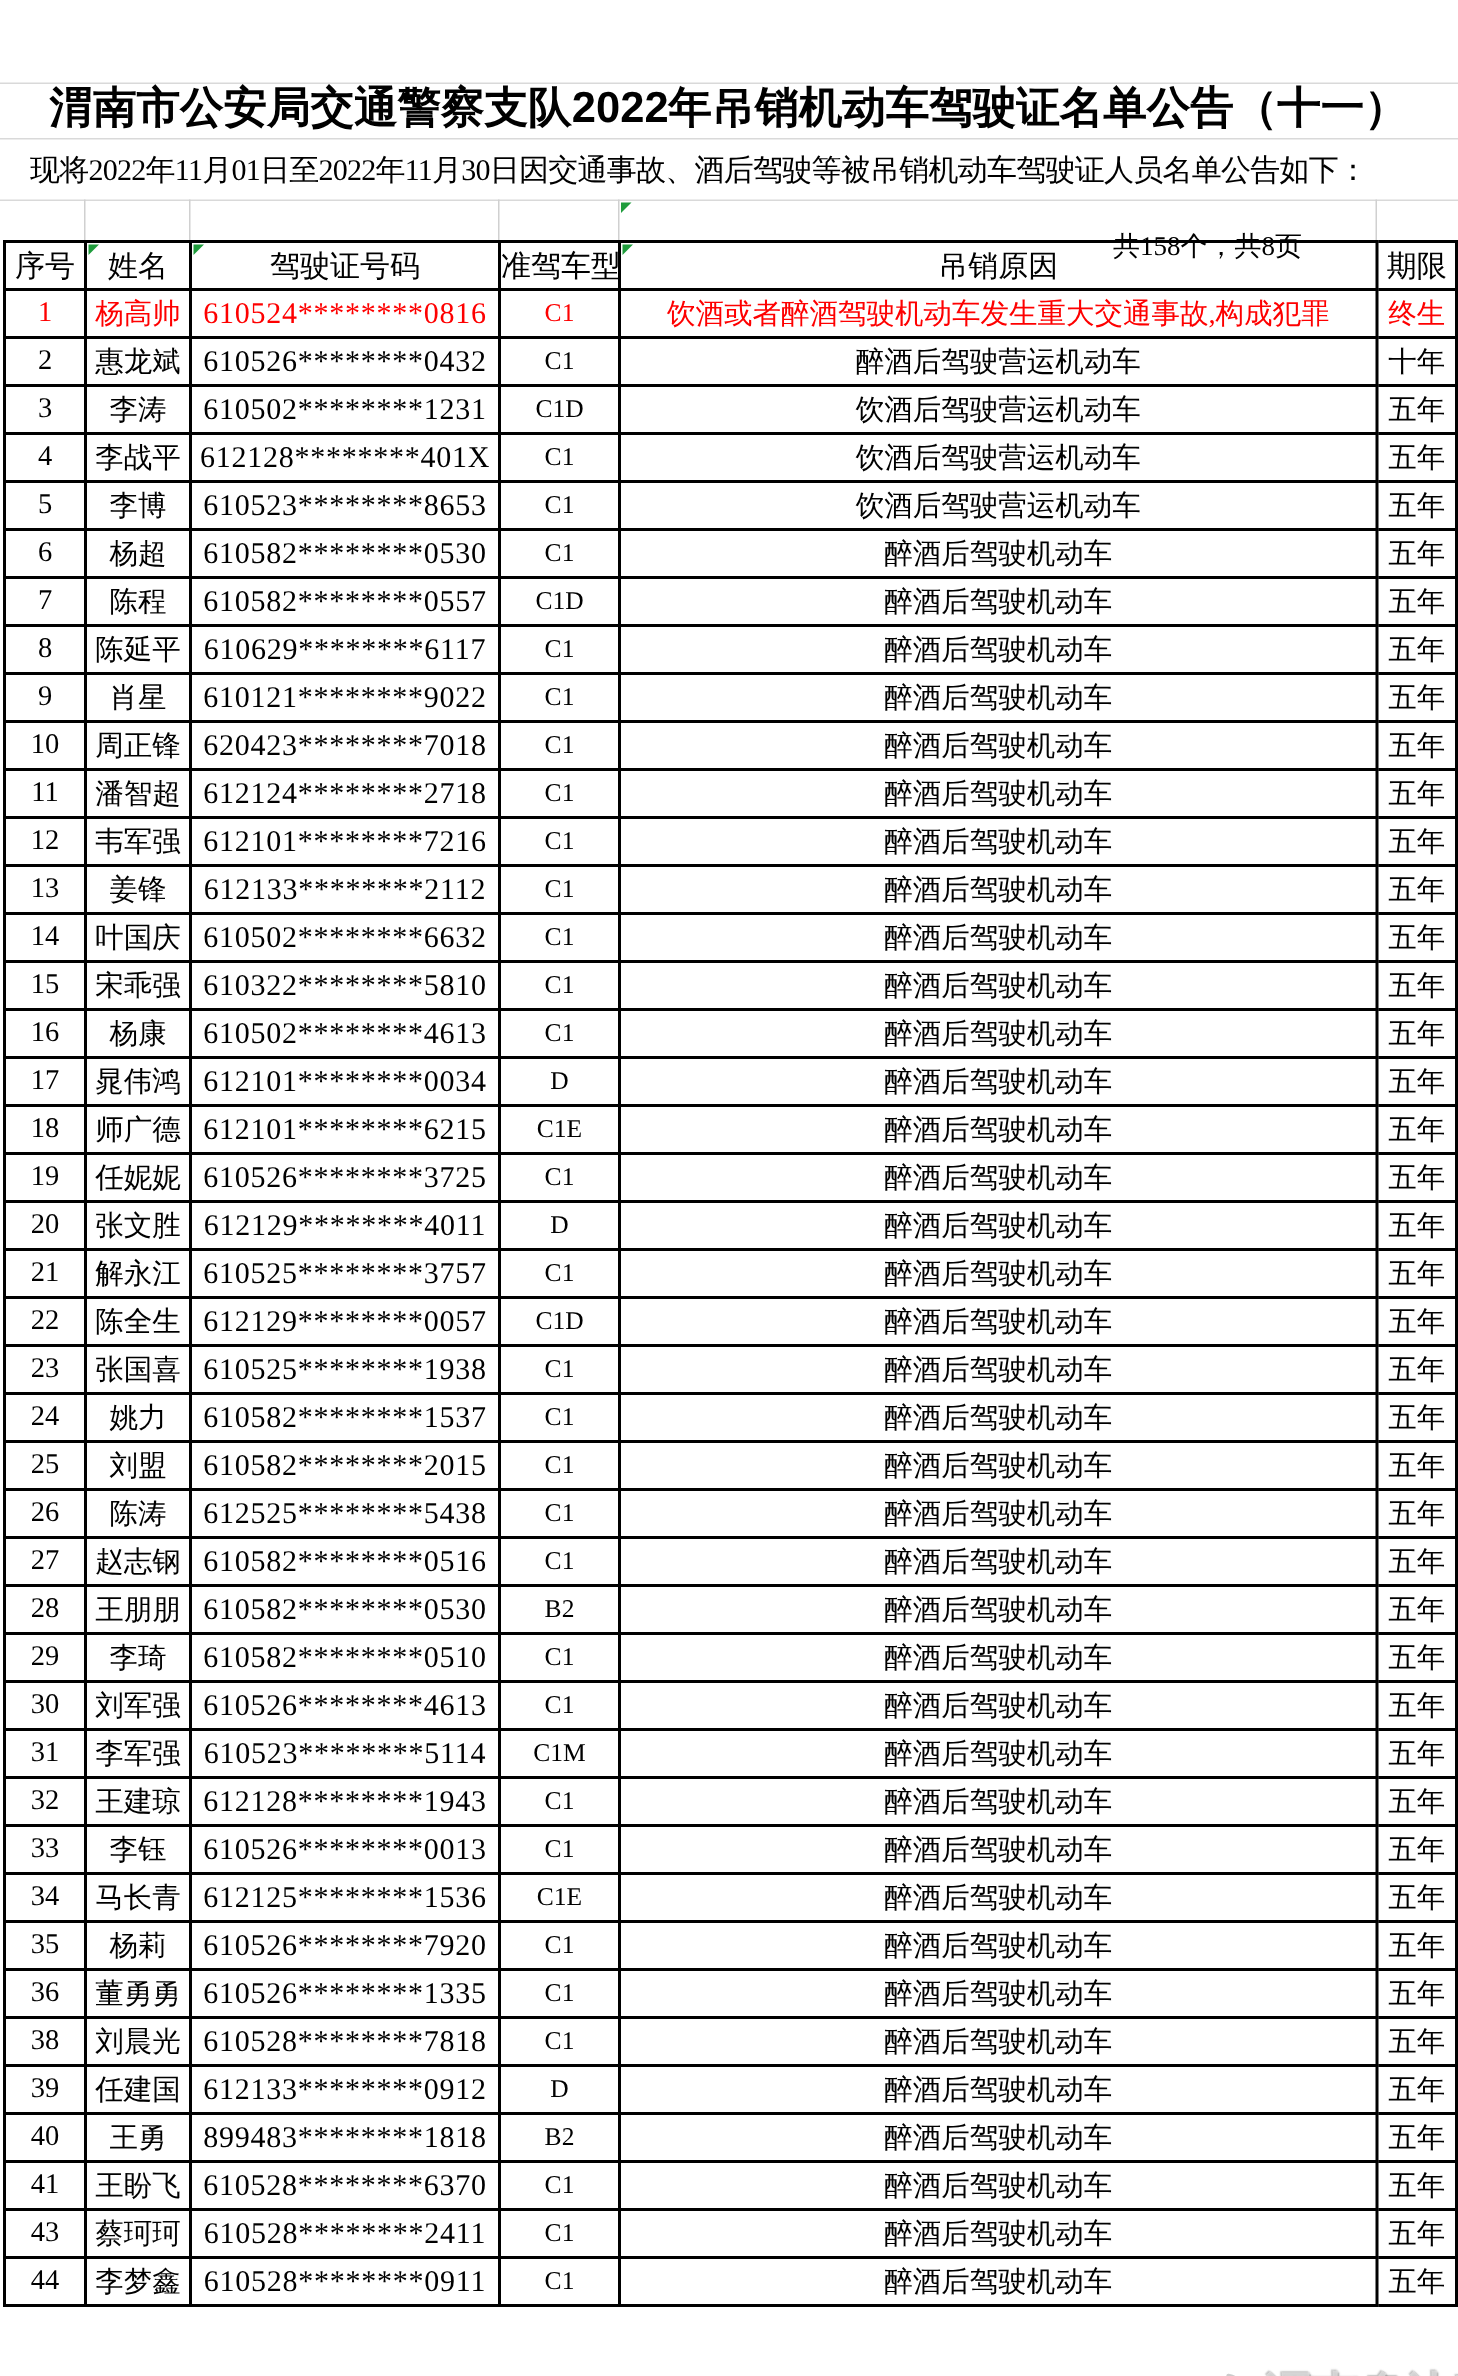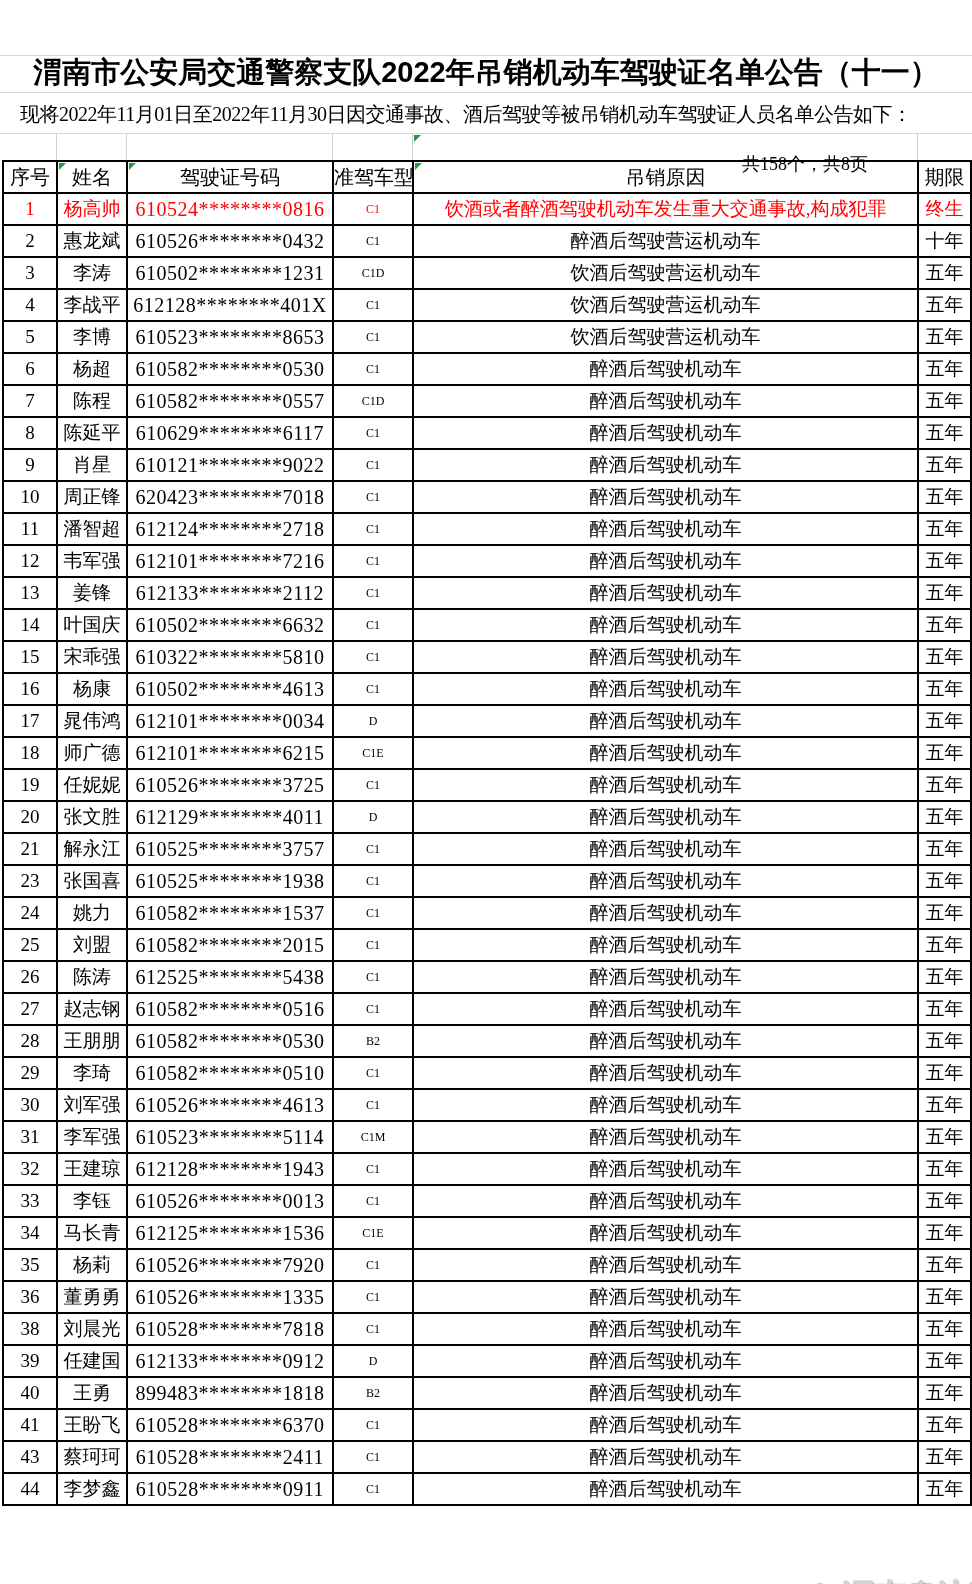--- a/index.html
+++ b/index.html
@@ -28,21 +28,21 @@
     border-collapse:collapse;table-layout:fixed;
   }
   table.grid th,table.grid td{
     border:2px solid #000;height:28px;padding:0;text-align:center;
     vertical-align:middle;font-weight:normal;overflow:hidden;white-space:nowrap;
   }
   table.grid tr{height:32px;}
   th{font-size:20px;}
   td{font-size:19px;}
   td.c2{font-size:20px;letter-spacing:0.5px;}
-  td.c3{font-size:12px;font-family:"Liberation Serif","DejaVu Serif",serif;}
+  td.c3{font-size:17px;font-family:"Liberation Serif","DejaVu Serif",serif;}
   tr.highlight td{color:#fe0000;}
   .tri{
     position:absolute;width:0;height:0;
     border-top:7px solid #1f9c3c;border-right:7px solid transparent;z-index:5;
   }
   .watermark{
     position:absolute;top:1518px;left:786px;width:200px;height:62px;z-index:9;
     display:flex;align-items:center;opacity:0.85;
   }
   .watermark .wm-text{
@@ -263,20 +263,28 @@
         </tr>
         <tr>
           <td class="c0">21</td>
           <td class="c1">解永江</td>
           <td class="c2">610525********3757</td>
           <td class="c3">C1</td>
           <td class="c4">醉酒后驾驶机动车</td>
           <td class="c5">五年</td>
         </tr>
         <tr>
+          <td class="c0">22</td>
+          <td class="c1">陈全生</td>
+          <td class="c2">612129********0057</td>
+          <td class="c3">C1D</td>
+          <td class="c4">醉酒后驾驶机动车</td>
+          <td class="c5">五年</td>
+        </tr>
+        <tr>
           <td class="c0">23</td>
           <td class="c1">张国喜</td>
           <td class="c2">610525********1938</td>
           <td class="c3">C1</td>
           <td class="c4">醉酒后驾驶机动车</td>
           <td class="c5">五年</td>
         </tr>
         <tr>
           <td class="c0">24</td>
           <td class="c1">姚力</td>

